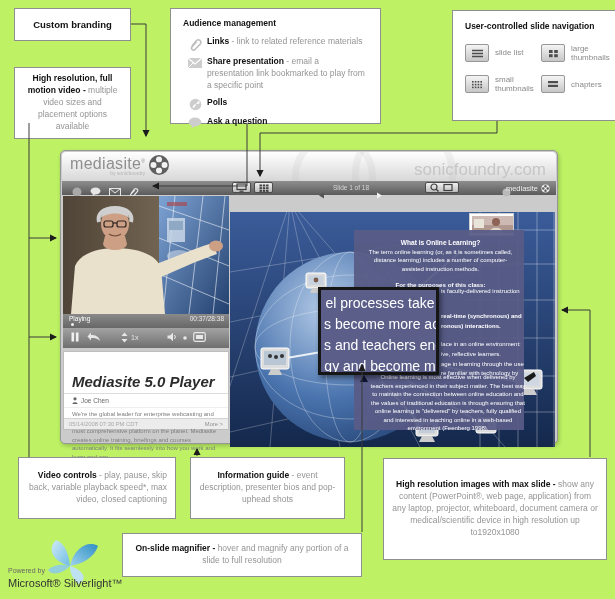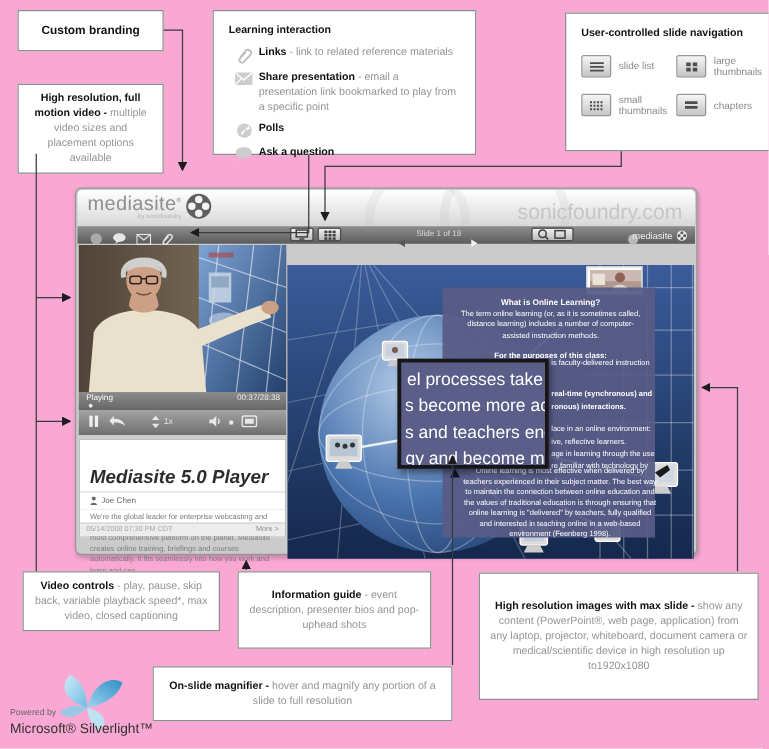--- a/index.html
+++ b/index.html
@@ -1,35 +1,35 @@
 <!DOCTYPE html>
 <html><head>
 <meta charset="utf-8">
 <style>
   html,body{margin:0;padding:0;background:#fff;}
-  .canvas{position:relative;width:615px;height:599px;background:#f9a8d4;overflow:hidden;
+  .canvas{position:relative;width:615px;height:599px;background:#bef264;overflow:hidden;
           font-family:"Liberation Sans",sans-serif;-webkit-font-smoothing:antialiased;}
   
   .callout{position:absolute;background:#fff;border:1px solid #8f8f8f;box-sizing:border-box;
            color:#949494;font-size:8.5px;line-height:1.4;z-index:10;}
   .callout .b{color:#111;font-weight:bold;}
   .center{display:flex;align-items:center;justify-content:center;text-align:center;padding:4px 8px;}
   #cb-custom{left:14px;top:8px;width:117px;height:33px;font-size:9.5px;}
   #cb-hires-video{left:14px;top:67px;width:117px;height:72px;}
   #cb-audience{left:170px;top:8px;width:211px;height:116px;padding:9px 12px;text-align:left;}
   #cb-audience .title{font-weight:bold;color:#111;margin-bottom:6px;}
   .aud-row{display:flex;align-items:flex-start;margin-bottom:5px;}
   .aud-ic{width:24px;flex:0 0 24px;display:flex;justify-content:center;padding-top:1px;}
   #cb-nav{left:452px;top:10px;width:172px;height:111px;padding:10px 12px;}
   #cb-nav .title{font-weight:bold;color:#111;margin-bottom:11px;}
   .nav-grid{display:grid;grid-template-columns:1fr 1fr;row-gap:13px;column-gap:6px;}
   .nav-cell{display:flex;align-items:center;gap:6px;color:#8a8a8a;font-size:8px;line-height:1.15;}
   .nav-btn{width:22px;height:16px;border:1px solid #979797;border-radius:2px;flex:0 0 22px;
            background:linear-gradient(#f5f5f5,#c6c6c6);display:flex;align-items:center;justify-content:center;}
-  #cb-video-controls{left:18px;top:457px;width:158px;height:48px;}
+  #cb-video-controls{left:18px;top:457px;width:158px;height:62px;text-align:right;}
   #cb-info-guide{left:190px;top:457px;width:155px;height:62px;}
   #cb-magnifier{left:122px;top:533px;width:240px;height:44px;}
   #cb-hires-images{left:383px;top:458px;width:224px;height:102px;}
   
   .player{position:absolute;left:60px;top:150px;width:496px;height:292px;background:#cbcbcb;
           border:1px solid #979797;border-radius:5px;z-index:5;box-shadow:1px 2px 4px rgba(0,0,0,.22);}
   .p-header{position:absolute;left:1px;top:1px;right:1px;height:29px;border-radius:4px 4px 0 0;
             background:linear-gradient(#ffffff,#d7d7d7);overflow:hidden;}
   .swirl{position:absolute;border:7px solid rgba(190,190,190,.18);border-radius:50%;}
   .logo-wrap{position:absolute;left:8px;top:2px;display:flex;align-items:center;gap:3px;}
@@ -93,21 +93,21 @@
 
   <div class="callout center" id="cb-custom">
     <span class="b">Custom branding</span>
   </div>
 
   <div class="callout center" id="cb-hires-video">
     <span><span class="b">High resolution, full motion video - </span><span>multiple video sizes and placement options available</span></span>
   </div>
 
   <div class="callout" id="cb-audience">
-    <div class="title">Learning interaction</div>
+    <div class="title">Audience management</div>
     <div class="aud-row">
       <span class="aud-ic">
         <svg width="14" height="14" viewBox="0 0 14 14">
             <path d="M4,9 L8.5,3.5 a2.6,2.6 0 0 1 4,3.2 L7,12.5 a2,2 0 0 1 -3.1,-2.5 L8.6,4.6" fill="none" stroke="#bdbdbd" stroke-width="1.5"></path>
           </svg>
       </span>
       <span><span class="b">Links</span><span> - link to related reference materials</span></span>
     </div>
     <div class="aud-row">
       <span class="aud-ic">

